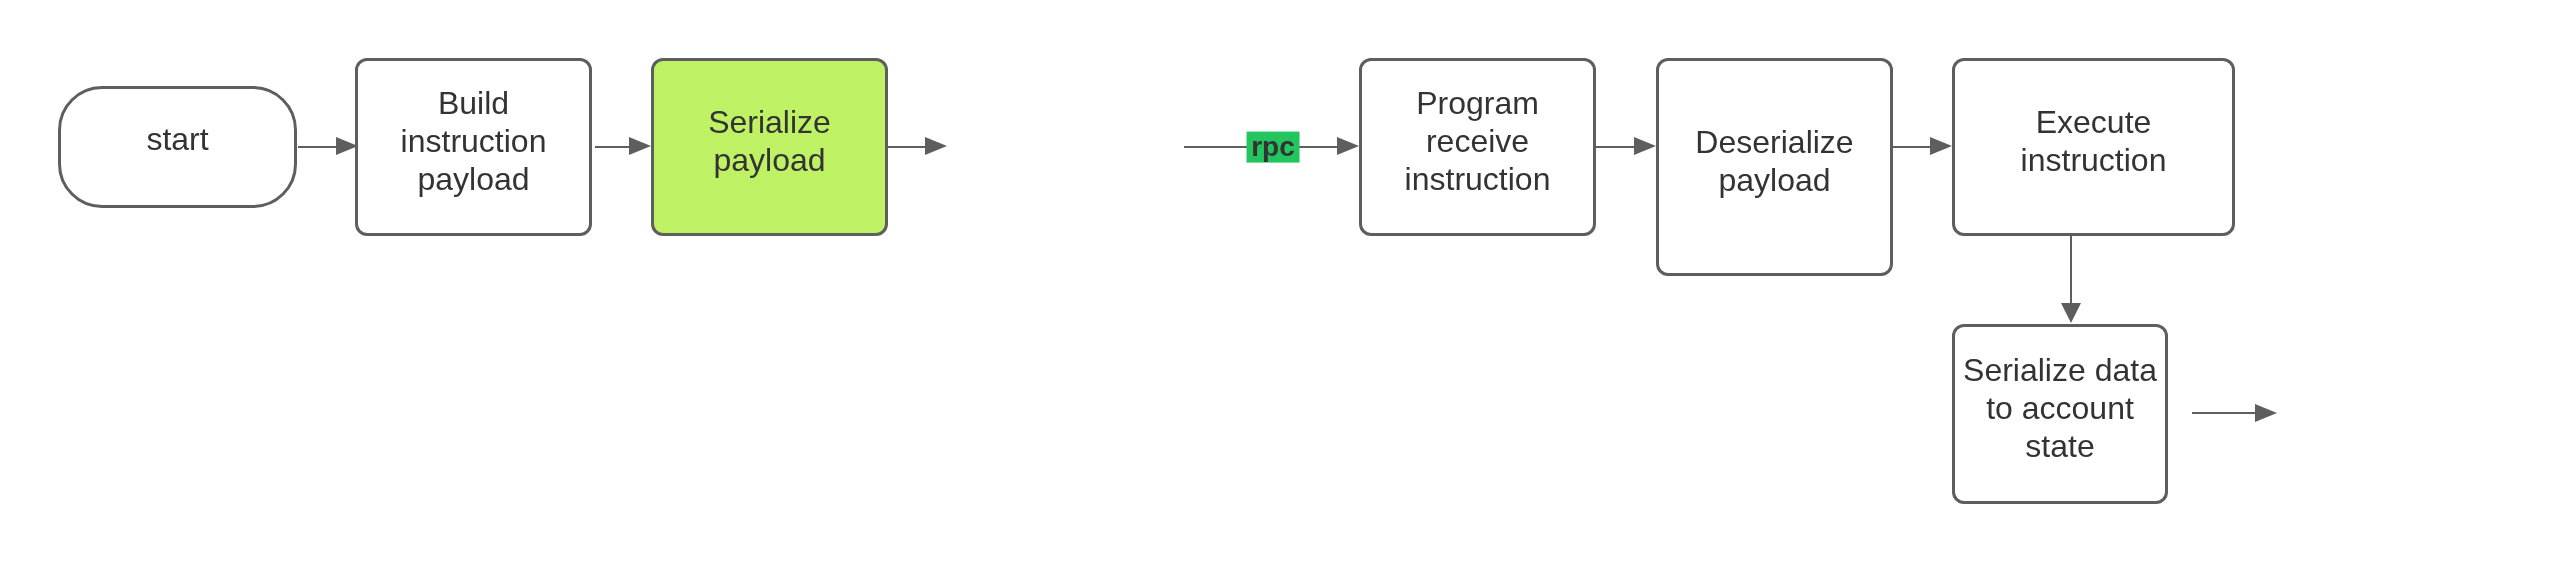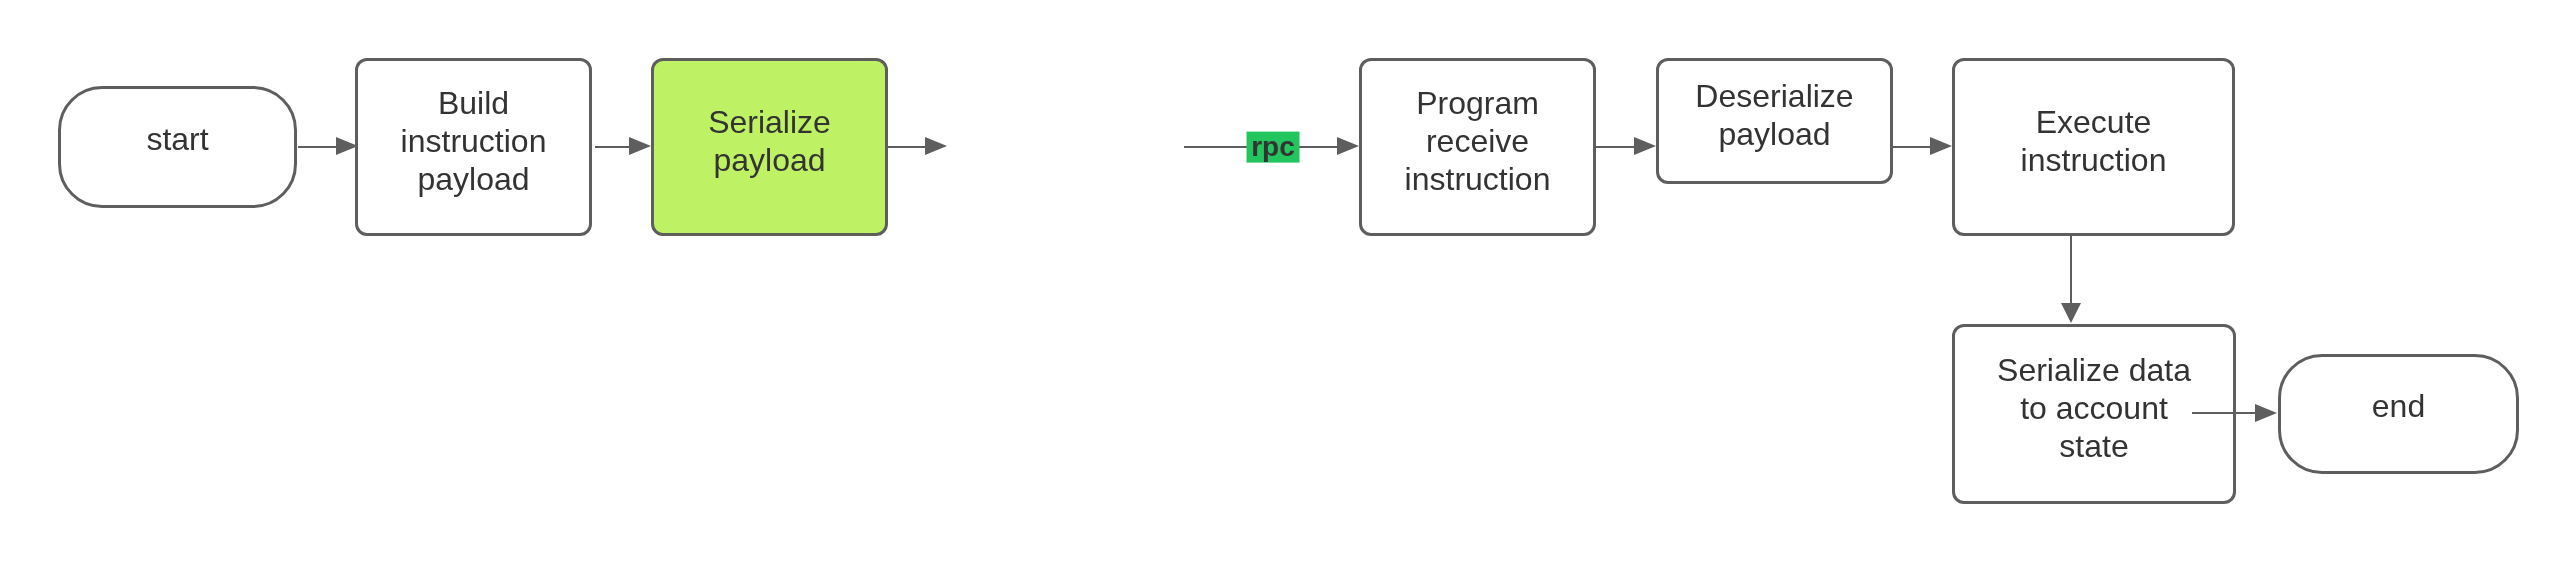--- a/index.html
+++ b/index.html
@@ -77,23 +77,23 @@
     padding: 0 4.7px;
     line-height: 1.1;
   }
 
   
   #node-start            { left: 58px;   top: 86px; width: 239px; height: 122px; }
   #node-build            { left: 355px;  top: 58px;  width: 237px; height: 178px; }
   #node-serialize        { left: 651px;  top: 58px;  width: 237px; height: 178px; }
   #node-send             { left: 947px; top: 58px;  width: 237px; height: 178px; }
   #node-program          { left: 1359px; top: 58px;  width: 237px; height: 178px; }
-  #node-deserialize      { left: 1656px; top: 58px;  width: 237px; height: 126px; }
+  #node-deserialize      { left: 1656px; top: 58px;  width: 237px; height: 218px; }
   #node-execute          { left: 1952px; top: 58px;  width: 283px; height: 178px; }
-  #node-serialize-data   { left: 1952px; top: 324px; width: 284px; height: 180px; }
+  #node-serialize-data   { left: 1952px; top: 324px; width: 216px; height: 180px; }
   #node-end              { left: 2278px; top: 354px; width: 241px; height: 120px; }
 
   #edge1-line { left: 298px;  top: 146px; width: 39px;  }
   #edge1-head { left: 336px;  top: 137px; }
   #edge2-line { left: 595px;  top: 146px; width: 35px;  }
   #edge2-head { left: 629px;  top: 137px; }
   #edge3-line { left: 888px; top: 146px; width: 38px;  }
   #edge3-head { left: 925px; top: 137px; }
   #edge4-line { left: 1184px; top: 146px; width: 154px; }
   #edge4-head { left: 1337px; top: 137px; }
@@ -143,23 +143,20 @@
     <span class="node-label">Execute
 instruction</span>
   </div>
 
   <div class="node process" id="node-serialize-data">
     <span class="node-label">Serialize data
 to account
 state</span>
   </div>
 
-  <div class="node terminator" id="node-end">
-    <span class="node-label">end</span>
-  </div>
 
   <div class="edge-line-h" id="edge1-line"></div>
   <div class="arrowhead-right" id="edge1-head"></div>
 
   <div class="edge-line-h" id="edge2-line"></div>
   <div class="arrowhead-right" id="edge2-head"></div>
 
   <div class="edge-line-h" id="edge3-line"></div>
   <div class="arrowhead-right" id="edge3-head"></div>
 

